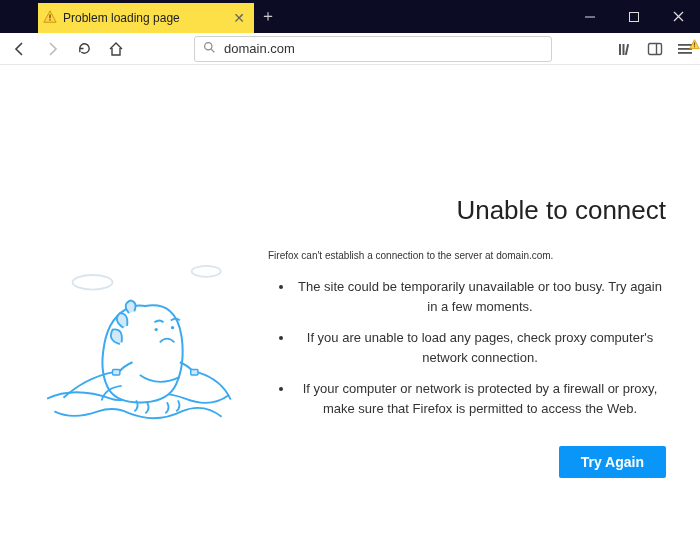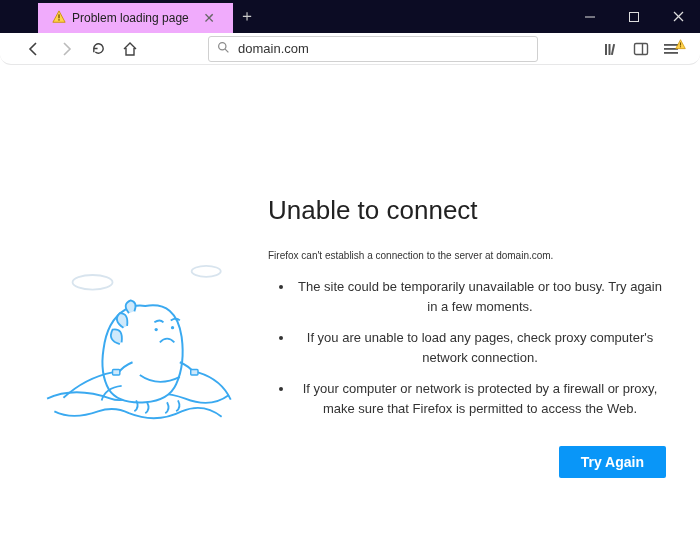--- a/index.html
+++ b/index.html
@@ -9,37 +9,37 @@
       background: #fff; overflow: hidden;
       display: flex; flex-direction: column;
     }
     
     .tab-strip {
       height: 33px; background: #0c0c24;
       display: flex; align-items: center;
     }
     .tab-spacer { width: 38px; height: 100%; }
     .tab {
-      height: 30px; width: 195px; margin-top: 3px;
-      background: #f0abfc; display: flex; align-items: center;
-      padding: 0 14px; gap: 6px; font-size: 12px; color: #222;
+      height: 30px; width: 216px; margin-top: 3px;
+      background: #fde047; display: flex; align-items: center;
+      padding: 0 5px; gap: 6px; font-size: 12px; color: #222;
     }
     .tab-close { margin-left: auto; color: #666; font-size: 14px; padding: 0 4px; }
     .new-tab-btn {
       width: 28px; height: 28px; display: flex; align-items: center; justify-content: center;
       color: #ccc; font-size: 16px;
     }
     .window-controls {
       margin-left: auto; display: flex; color: #ddd;
     }
     .win-ctrl { width: 44px; height: 33px; display: flex; align-items: center; justify-content: center; }
     
     .toolbar {
       height: 32px; background: #fff; border-bottom: 1px solid #e7e7e8;
-      display: flex; align-items: center; padding: 0 20px; gap: 4px; border-radius: 11px;
+      display: flex; align-items: center; padding: 0 6px; gap: 4px;
     }
     .nav-btn {
       width: 28px; height: 28px; display: flex; align-items: center; justify-content: center;
       color: #606060;
     }
     .nav-btn.disabled { color: #bbb; }
     .url-bar {
       flex: 1; height: 26px; border: 1px solid #d0d0d0; border-radius: 3px;
       display: flex; align-items: center; padding: 0 8px; gap: 8px;
       margin: 0 60px 0 60px; background: #fff;
@@ -53,21 +53,21 @@
     .tool-btn { color: #555; position: relative; width: 18px; height: 18px; display: flex; align-items: center; justify-content: center; }
     .menu-alert {
       position: absolute; top: -4px; right: -6px;
     }
     
     .content {
       flex: 1; display: flex; padding: 130px 34px 0 28px; gap: 20px;
     }
     .illustration { width: 220px; padding-top: 60px; }
     .text-col { flex: 1; color: #2b2b2b; }
-    .heading { font-size: 26px; font-weight: 400; margin-bottom: 24px; color: #222; }
+    .heading { font-size: 26px; font-weight: 400; margin-bottom: 24px; color: #222; text-align: right; }
     .subhead { font-size: 10px; margin-bottom: 16px; color: #333; }
     .bullets { list-style: disc; padding-left: 26px; font-size: 13px; color: #333; text-align: center; }
     .bullets li { margin-bottom: 12px; line-height: 1.5; }
     .try-again-row { display: flex; justify-content: flex-end; margin-top: 28px; }
     .try-again {
       background: #0996f8; color: #fff; border: none;
       padding: 8px 22px; font-size: 14px; border-radius: 2px; font-weight: bold;
     }
     
     .warn-icon { width: 14px; height: 14px; }

